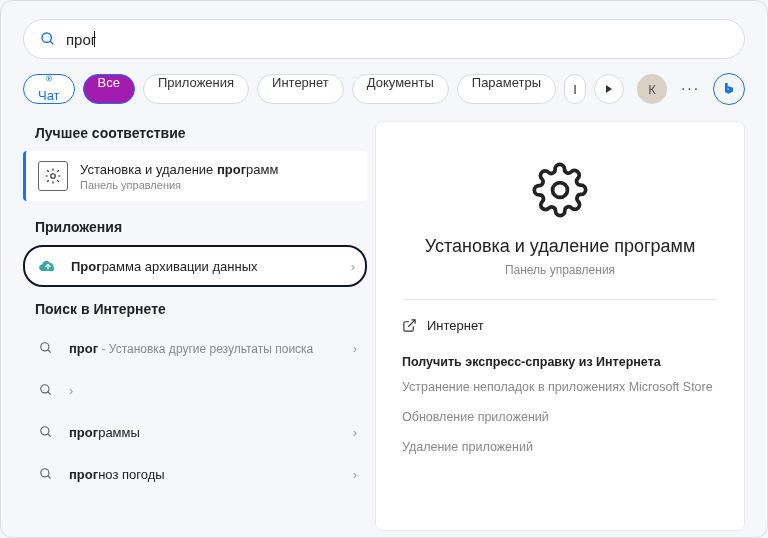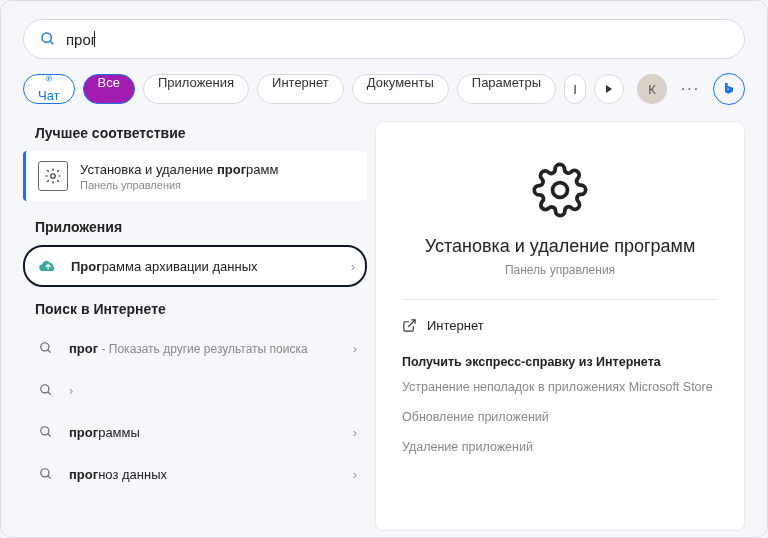--- a/index.html
+++ b/index.html
@@ -183,21 +183,21 @@
 
       <div class="section-title" style="margin-top:14px;">Поиск в Интернете</div>
 
       <div class="row">
         <div class="icon">
             <svg width="14" height="14" viewBox="0 0 24 24" fill="none" stroke="#666" stroke-width="2">
               <circle cx="10" cy="10" r="7"></circle>
               <line x1="20" y1="20" x2="15" y2="15"></line>
             </svg>
           </div>
-        <div class="label"><b>прог</b><span class="sub"> - Показать другие результаты поиска</span></div>
+        <div class="label"><b>прог</b><span class="sub"> - Установка другие результаты поиска</span></div>
         <div class="chev">›</div>
       </div>
       <div class="row">
         <div class="icon">
             <svg width="14" height="14" viewBox="0 0 24 24" fill="none" stroke="#666" stroke-width="2">
               <circle cx="10" cy="10" r="7"></circle>
               <line x1="20" y1="20" x2="15" y2="15"></line>
             </svg>
           </div>
         <div class="chev">›</div>
@@ -212,21 +212,21 @@
         <div class="label"><b>прог</b><span>раммы</span></div>
         <div class="chev">›</div>
       </div>
       <div class="row">
         <div class="icon">
             <svg width="14" height="14" viewBox="0 0 24 24" fill="none" stroke="#666" stroke-width="2">
               <circle cx="10" cy="10" r="7"></circle>
               <line x1="20" y1="20" x2="15" y2="15"></line>
             </svg>
           </div>
-        <div class="label"><b>прог</b><span>ноз данных</span></div>
+        <div class="label"><b>прог</b><span>ноз погоды</span></div>
         <div class="chev">›</div>
       </div>
     </div>
 
     <div class="right">
       <div class="preview-icon">
         <svg width="56" height="56" viewBox="0 0 24 24" fill="none" stroke="#222" stroke-width="1.6">
             <circle cx="12" cy="12" r="3.2"></circle>
             <path d="M19.4 15a1.65 1.65 0 00.33 1.82l.06.06a2 2 0 11-2.83 2.83l-.06-.06a1.65 1.65 0 00-1.82-.33 1.65 1.65 0 00-1 1.51V21a2 2 0 01-4 0v-.09a1.65 1.65 0 00-1-1.51 1.65 1.65 0 00-1.82.33l-.06.06a2 2 0 11-2.83-2.83l.06-.06a1.65 1.65 0 00.33-1.82 1.65 1.65 0 00-1.51-1H3a2 2 0 010-4h.09a1.65 1.65 0 001.51-1 1.65 1.65 0 00-.33-1.82l-.06-.06a2 2 0 112.83-2.83l.06.06a1.65 1.65 0 001.82.33h0a1.65 1.65 0 001-1.51V3a2 2 0 014 0v.09a1.65 1.65 0 001 1.51 1.65 1.65 0 001.82-.33l.06-.06a2 2 0 112.83 2.83l-.06.06a1.65 1.65 0 00-.33 1.82v0a1.65 1.65 0 001.51 1H21a2 2 0 010 4h-.09a1.65 1.65 0 00-1.51 1z"></path>
           </svg>

